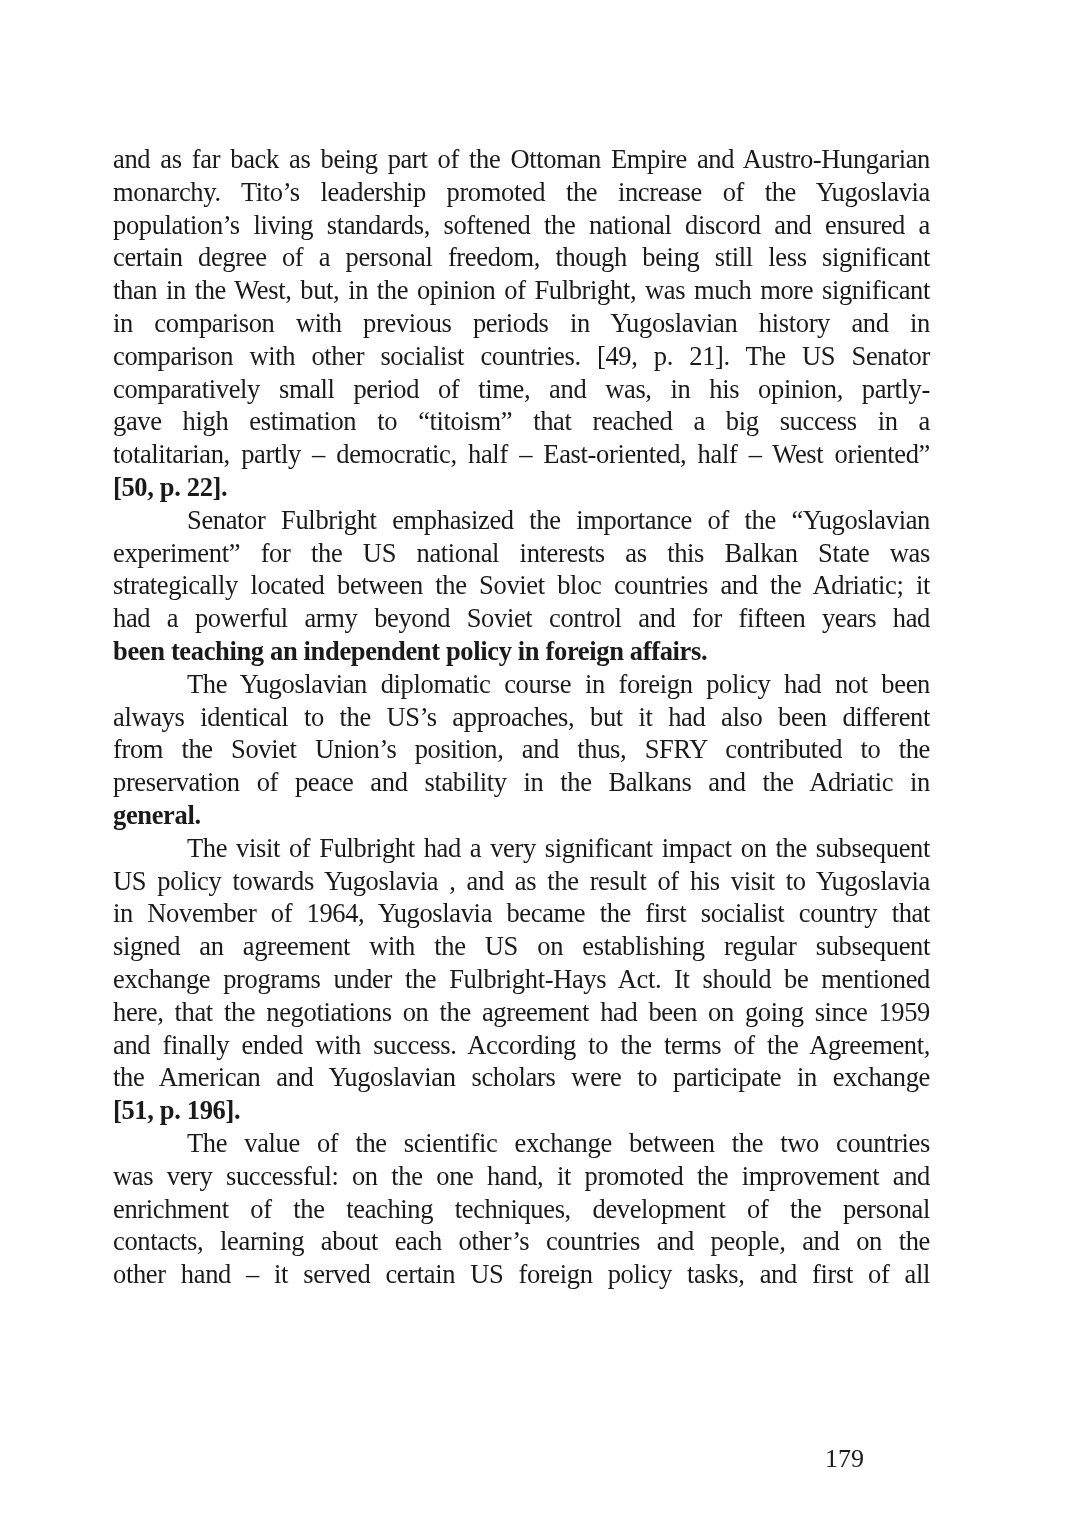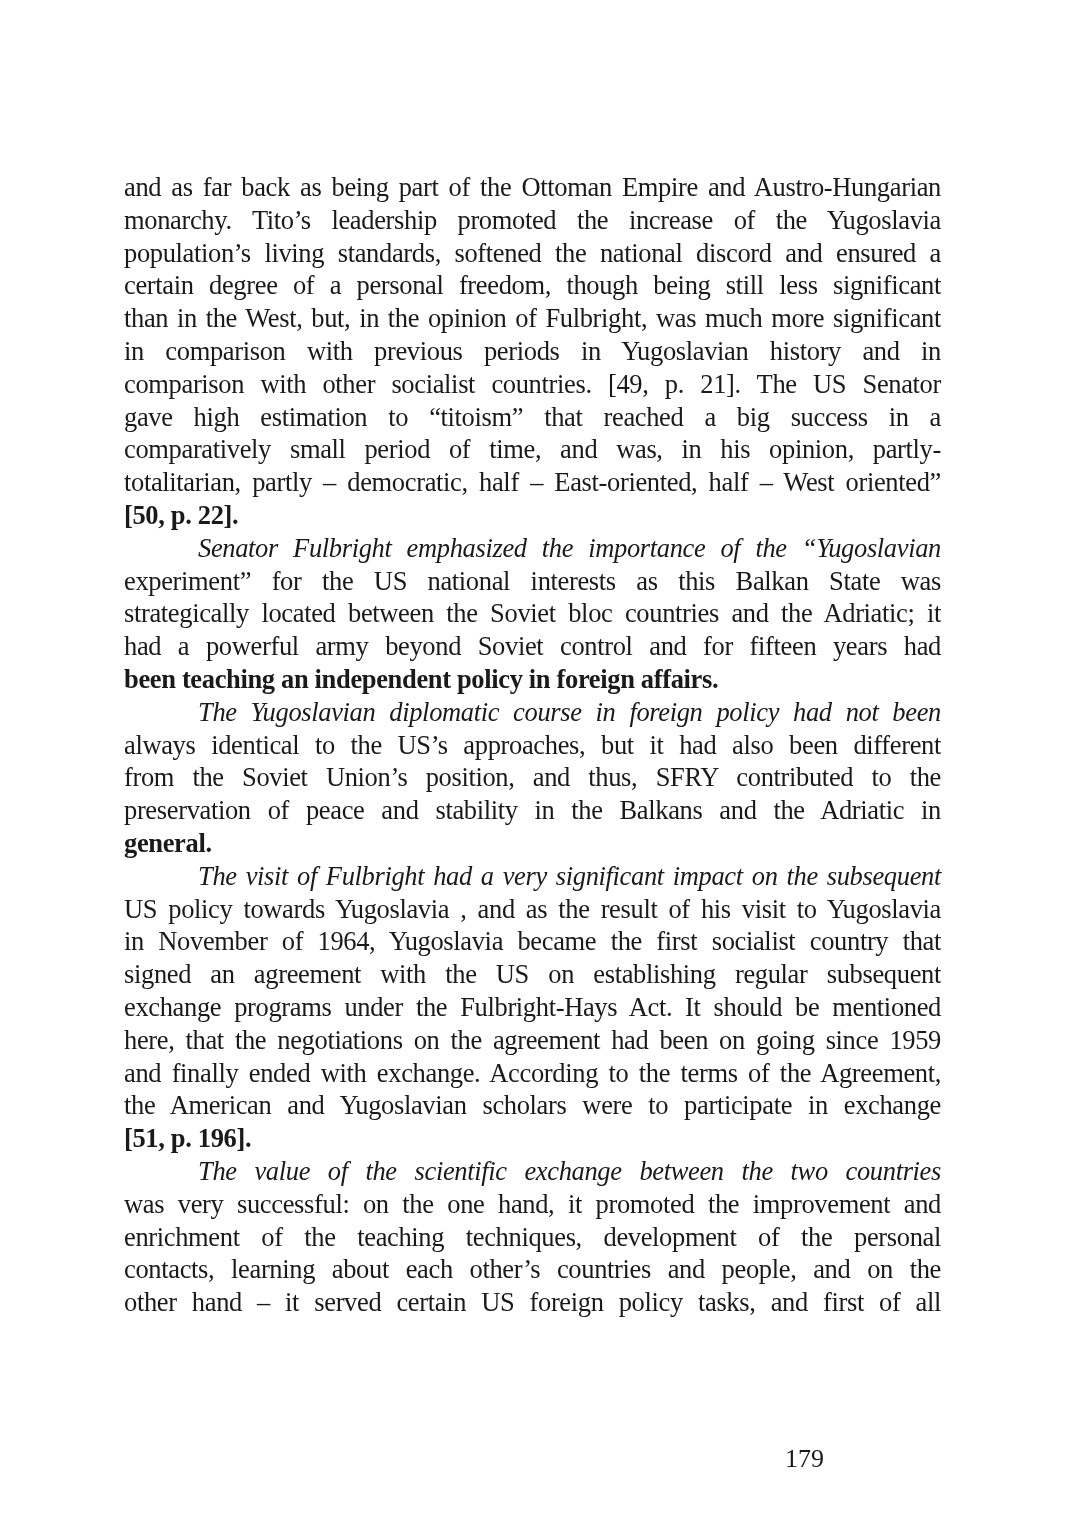--- a/index.html
+++ b/index.html
@@ -10,67 +10,65 @@
     body {
       width: 1080px;
       height: 1530px;
       position: relative;
       overflow: hidden;
       font-family: "Liberation Serif", "DejaVu Serif", serif;
       color: #1a1a1a;
     }
     .page {
       position: absolute;
-      left: 124px;
+      left: 113px;
       top: 143px;
       width: 817px;
-      margin-top: 28px;
     }
     .line {
       display: block;
       height: 32.8px;
       line-height: 32.8px;
       font-size: 26.5px;
       white-space: nowrap;
       text-align: justify;
       text-align-last: justify;
       letter-spacing: -0.35px;
     }
     .line.last {
       text-align-last: left;
       font-weight: bold;
     }
     .line.indent {
       padding-left: 74px;
-      font-style: italic;
     }
     .page-number {
       position: absolute;
-      left: 785px;
+      left: 825px;
       top: 1444px;
       font-size: 26px;
       line-height: 30px;
       color: #1a1a1a;
     }
   </style>
 </head>
 <body>
 
 <div class="page">
 
   <div class="paragraph">
     <span class="line">and as far back as being part of the Ottoman Empire and Austro-Hungarian</span>
     <span class="line">monarchy. Tito’s leadership promoted the increase of the Yugoslavia</span>
     <span class="line">population’s living standards, softened the national discord and ensured a</span>
     <span class="line">certain degree of a personal freedom, though being still less significant</span>
     <span class="line">than in the West, but, in the opinion of Fulbright, was much more significant</span>
     <span class="line">in comparison with previous periods in Yugoslavian history and in</span>
     <span class="line">comparison with other socialist countries. [49, p. 21]. The US Senator</span>
+    <span class="line">comparatively small period of time, and was, in his opinion, partly-</span>
     <span class="line">gave high estimation to “titoism” that reached a big success in a</span>
-    <span class="line">comparatively small period of time, and was, in his opinion, partly-</span>
     <span class="line">totalitarian, partly – democratic, half – East-oriented, half – West oriented”</span>
     <span class="line last">[50, p. 22].</span>
   </div>
 
   <div class="paragraph">
     <span class="line indent">Senator Fulbright emphasized the importance of the “Yugoslavian</span>
     <span class="line">experiment” for the US national interests as this Balkan State was</span>
     <span class="line">strategically located between the Soviet bloc countries and the Adriatic; it</span>
     <span class="line">had a powerful army beyond Soviet control and for fifteen years had</span>
     <span class="line last">been teaching an independent policy in foreign affairs.</span>
@@ -84,21 +82,21 @@
     <span class="line last">general.</span>
   </div>
 
   <div class="paragraph">
     <span class="line indent">The visit of Fulbright had a very significant impact on the subsequent</span>
     <span class="line">US policy  towards Yugoslavia , and  as the result of his visit to Yugoslavia</span>
     <span class="line">in November of 1964, Yugoslavia became the first socialist country that</span>
     <span class="line">signed an agreement with the US on establishing regular subsequent</span>
     <span class="line">exchange programs under the Fulbright-Hays Act. It should be mentioned</span>
     <span class="line">here, that the negotiations on the agreement had been on going since 1959</span>
-    <span class="line">and finally ended with exchange. According to the terms of the Agreement,</span>
+    <span class="line">and finally ended with success. According to the terms of the Agreement,</span>
     <span class="line">the American and Yugoslavian scholars were to participate in exchange</span>
     <span class="line last">[51, p. 196].</span>
   </div>
 
   <div class="paragraph">
     <span class="line indent">The value of the scientific exchange between the two countries</span>
     <span class="line">was very successful: on the one hand, it promoted the improvement and</span>
     <span class="line">enrichment of the teaching techniques, development of the personal</span>
     <span class="line">contacts, learning about each other’s countries and people, and on the</span>
     <span class="line">other hand – it served certain US foreign policy tasks, and first of all</span>

